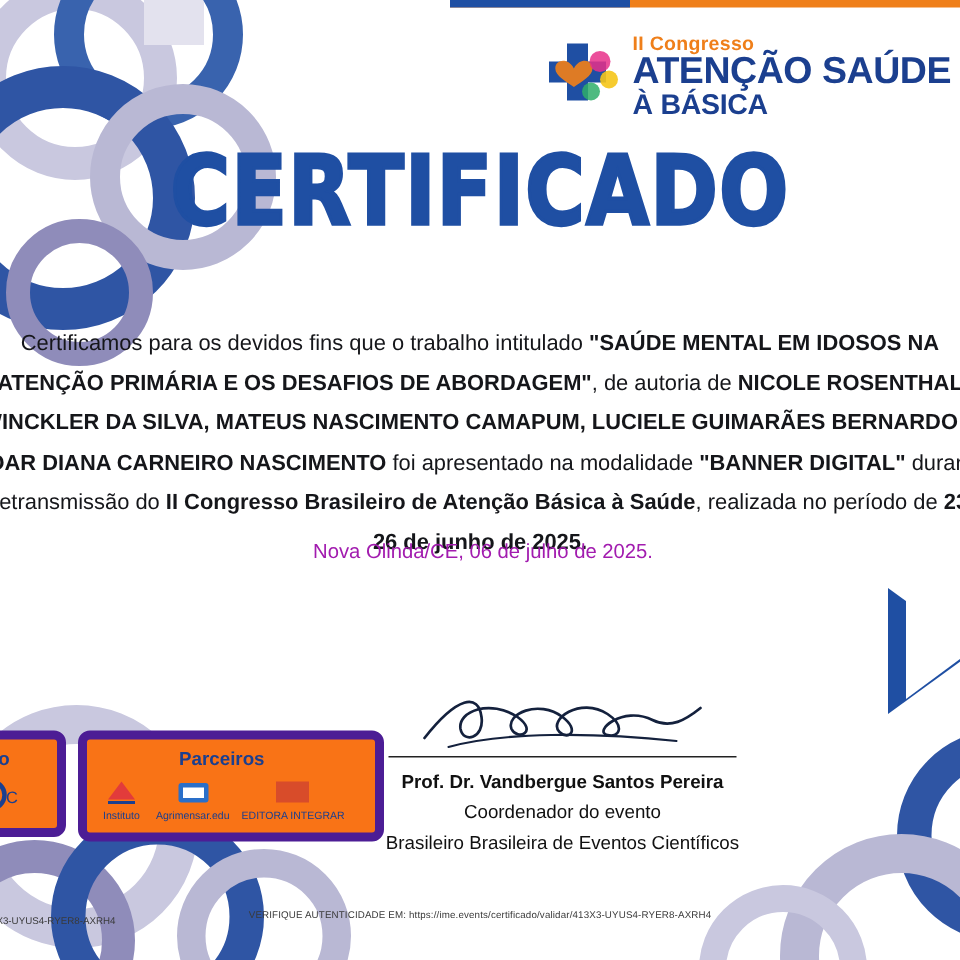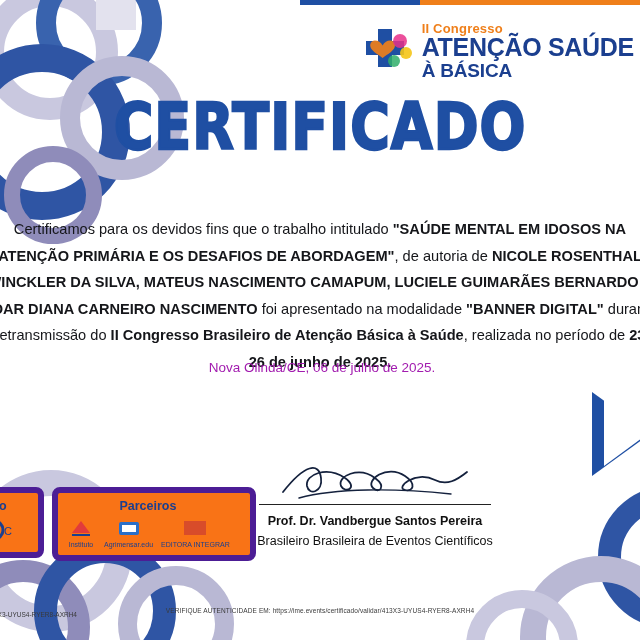--- a/index.html
+++ b/index.html
@@ -148,20 +148,21 @@
 
   <div class="sign-wrap">
     <div class="sign-img">
       <svg width="200" height="44" viewBox="0 0 200 44">
         <path d="M8 34 C30 6 44 4 46 20 C48 34 34 38 32 28 C30 16 52 8 70 20 C84 30 70 36 66 28 C62 18 84 8 100 20 C112 29 104 36 98 30 C90 22 112 6 130 18 C142 26 138 34 130 32 C120 30 140 12 160 22 C172 28 182 22 192 14" fill="none" stroke="#14213d" stroke-width="1.8" stroke-linecap="round"></path>
         <path d="M24 40 C60 30 120 30 176 36" fill="none" stroke="#14213d" stroke-width="1.4" stroke-linecap="round"></path>
       </svg>
     </div>
     <div class="sign-line"></div>
     <div class="sign-name">Prof. Dr. Vandbergue Santos Pereira</div>
+    <div class="sign-role">Coordenador do evento</div>
     <div class="sign-role">Brasileiro Brasileira de Eventos Científicos</div>
   </div>
 
   <div class="partners">
     <div class="pbox">
       <div class="ptitle">io</div>
       <div class="plogos">
         <div class="plogo">
           <svg class="sw" width="34" height="26" viewBox="0 0 34 26">
               <circle cx="10" cy="13" r="9" fill="none" stroke="#1b3f8f" stroke-width="3"></circle>

